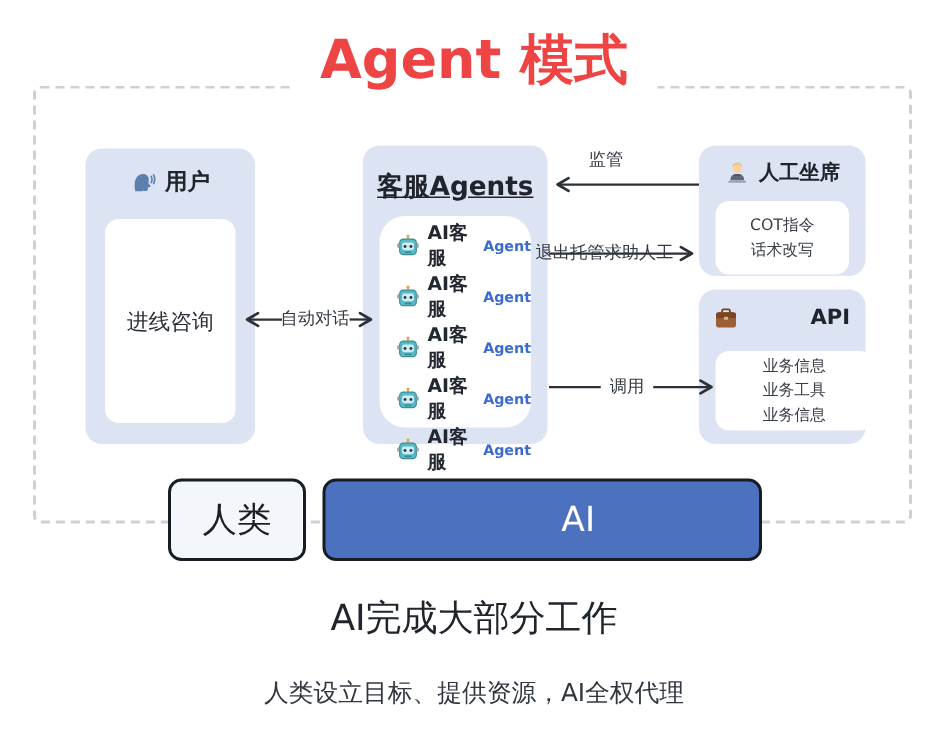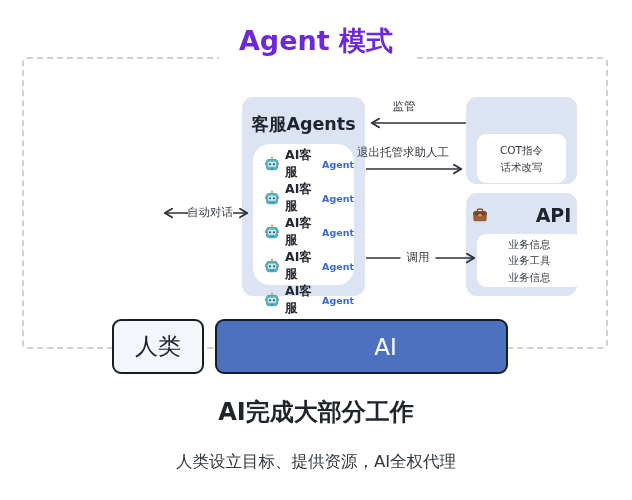--- a/index.html
+++ b/index.html
@@ -3,90 +3,104 @@
 <meta charset="utf-8">
 <style>
   * { margin:0; padding:0; box-sizing:border-box; }
   body { background:#ffffff; font-family:"DejaVu Sans","Liberation Sans",sans-serif; }
   .canvas { position:relative; width:632px; height:500px; background:#ffffff; overflow:hidden; }
 
   .dashed-frame { position:absolute; left:22px; top:57px; width:586px; height:292px;
     border:2px dashed #cfd0d2; border-radius:5px; }
 
   .title { position:absolute; top:18px; left:50%; transform:translateX(-50%);
-    background:#ffffff; padding:0 20px; font-size:27px; font-weight:700;
-    color:#6d28d9; line-height:46px; white-space:nowrap; }
+    background:#ffffff; padding:0 20px; font-size:36px; font-weight:700;
+    color:#ef4444; line-height:46px; white-space:nowrap; }
 
   .panel { position:absolute; background:#dce3f3; border-radius:11px; }
   .panel-header { display:flex; align-items:center; justify-content:center; gap:6px;
     color:#20242c; font-weight:700; }
   .inner-card { position:absolute; background:#ffffff; border-radius:9px; }
 
   
   .user-panel { left:57px; top:99px; width:113px; height:197px; }
   .user-panel .panel-header { margin-top:13px; font-size:15px; }
   .user-inner { left:13px; top:47px; width:87px; height:136px;
     display:flex; align-items:center; justify-content:center;
     font-size:14.5px; color:#2a2e36; font-weight:500; }
 
   
   .agents-panel { left:242px; top:97px; width:123px; height:199px; }
-  .agents-panel .panel-header { margin-top:15px; font-size:17.5px; }
+  .agents-panel .panel-header { margin-top:15px; font-size:17.5px;text-decoration:underline; }
   .agents-inner { left:11px; top:47px; width:101px; height:141px;
     display:flex; flex-direction:column; justify-content:space-evenly; padding:3px 0;border-radius:17px; }
   .agent-row { display:flex; align-items:center; gap:5px; padding-left:11px; }
   .agent-name { font-size:12.5px; font-weight:600; color:#23272f; }
   .agent-tag { font-size:9.5px; font-weight:700; color:#3b6ad1; }
 
   
   .human-panel { left:466px; top:97px; width:111px; height:87px; }
   .human-panel .panel-header { margin-top:9px; font-size:13.5px; }
   .human-inner { left:11px; top:37px; width:89px; height:49px;
     display:flex; flex-direction:column; align-items:center; justify-content:center;
     font-size:10.5px; color:#383d45; line-height:1.6; font-weight:400; }
 
   
   .api-panel { left:466px; top:193px; width:111px; height:103px; }
-  .api-panel .panel-header { margin-top:11px; font-size:19px;gap:48px; }
+  .api-panel .panel-header { margin-top:11px; font-size:14px;gap:48px; }
   .api-inner { left:11px; top:41px; width:105px; height:53px;
     display:flex; flex-direction:column; align-items:center; justify-content:center;
     font-size:10.5px; color:#383d45; line-height:1.55; font-weight:500; }
 
   .arrows { position:absolute; left:0; top:0; width:632px; height:500px; pointer-events:none; }
 
   .arrow-label { position:absolute; transform:translateX(-50%); font-size:11.5px;
     color:#343941; white-space:nowrap; font-weight:500; }
   .lbl-supervise { left:404px; top:99px; }
-  .lbl-exit { left:403px; top:145px; }
+  .lbl-exit { left:403px; top:161px; }
   .lbl-auto { left:210px; top:205px; }
   .lbl-call { left:418px; top:250px; background:#ffffff; padding:0 6px;text-align:right; }
 
   
   .bar { position:absolute; top:319px; height:55px; border:2.5px solid #181c24;
     border-radius:9px; display:flex; align-items:center; justify-content:center;
     font-size:23px; }
   .bar-human { left:112px; width:92px; background:#f3f6fb; color:#1c2026; }
   .bar-ai { left:215px; width:293px; background:#4c72bf; color:#ffffff;padding-left:48px; }
 
   .caption { position:absolute; top:396px; left:0; width:632px; text-align:center;
-    font-size:24px; font-weight:700; color:#20242b; }
+    font-size:24px; font-weight:400; color:#20242b; }
   .subtitle { position:absolute; top:451px; left:0; width:632px; text-align:center;
     font-size:16.5px; color:#32373f; }
 
   .icon { display:inline-flex; align-items:center; }
 </style>
 </head>
 <body>
 
 <div class="canvas">
 
   <div class="dashed-frame"></div>
 
   <div class="title">Agent 模式</div>
 
+  <div class="panel user-panel">
+    <div class="panel-header">
+      <span class="icon">
+        <svg width="17" height="17" viewBox="0 0 17 17">
+          <path d="M3.2 14.5 C2.2 9.5 2.8 4.2 7 3.1 C10.2 2.3 12.2 4.3 12.2 6.6 C12.2 8.1 11.6 8.9 12.4 9.8 L13.1 10.6 C13.6 11.2 13.1 11.8 12.3 11.8 L11.6 11.8 L11.6 13.2 C11.6 14.2 10.5 14.6 9.4 14.3 L8.2 14 L8.2 14.5 Z" fill="#5d7fad"></path>
+          <path d="M13.8 4.6 q1.1 2 0 4.1 M15.4 3.6 q1.5 2.9 0 5.9" stroke="#5d7fad" stroke-width="1.1" fill="none" stroke-linecap="round"></path>
+        </svg>
+      </span>
+      <span>用户</span>
+    </div>
+    <div class="inner-card user-inner">
+      <span>进线咨询</span>
+    </div>
+  </div>
 
   <div class="panel agents-panel">
     <div class="panel-header">
       <span>客服Agents</span>
     </div>
     <div class="inner-card agents-inner">
       <div class="agent-row">
         <span class="icon">
             <svg width="16" height="16" viewBox="0 0 17 17">
               <line x1="8.5" y1="1.2" x2="8.5" y2="3.4" stroke="#c98a3a" stroke-width="1"></line>
@@ -168,20 +182,32 @@
               <rect x="6" y="12.4" width="5" height="1.2" rx="0.6" fill="#3a8b96"></rect>
             </svg>
           </span>
         <span class="agent-name">AI客服</span>
         <span class="agent-tag">Agent</span>
       </div>
     </div>
   </div>
 
   <div class="panel human-panel">
+    <div class="panel-header">
+      <span class="icon">
+        <svg width="17" height="16" viewBox="0 0 18 16">
+          <circle cx="9" cy="5.2" r="3.1" fill="#fcd2a5"></circle>
+          <path d="M5.9 4.6 A3.2 3.2 0 0 1 12.1 4.6 L12.3 3.2 A3.6 3.6 0 0 0 5.7 3.2 Z" fill="#f5c043"></path>
+          <path d="M4.2 13.2 C4.2 10.2 6.2 9 9 9 C11.8 9 13.8 10.2 13.8 13.2 Z" fill="#4a5668"></path>
+          <rect x="5" y="10.4" width="8" height="3" rx="0.6" fill="#5d6b7d"></rect>
+          <path d="M3.6 13.4 L14.4 13.4 L15.6 15.2 L2.4 15.2 Z" fill="#9aa3b0"></path>
+        </svg>
+      </span>
+      <span>人工坐席</span>
+    </div>
     <div class="inner-card human-inner">
       <span>COT指令</span>
       <span>话术改写</span>
     </div>
   </div>
 
   <div class="panel api-panel">
     <div class="panel-header">
       <span class="icon">
         <svg width="16" height="15" viewBox="0 0 17 16">

